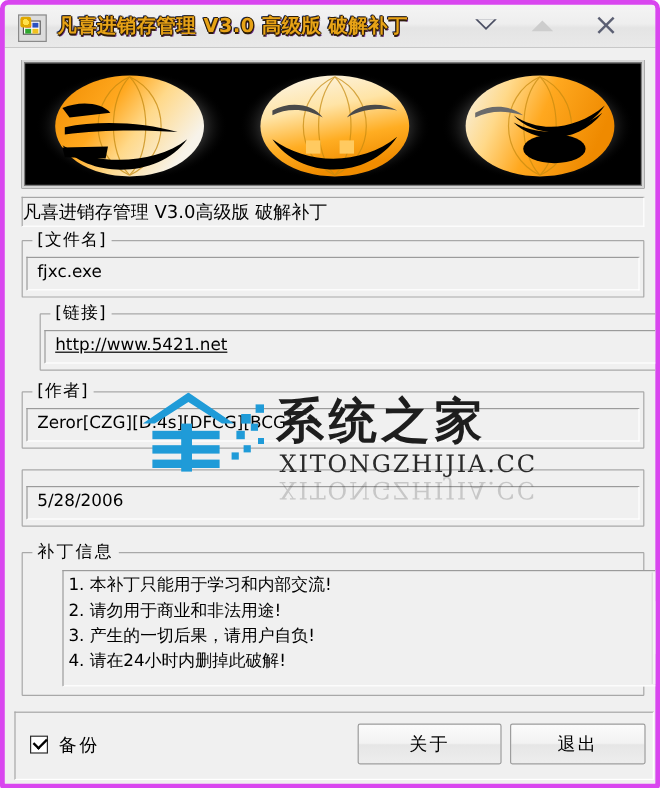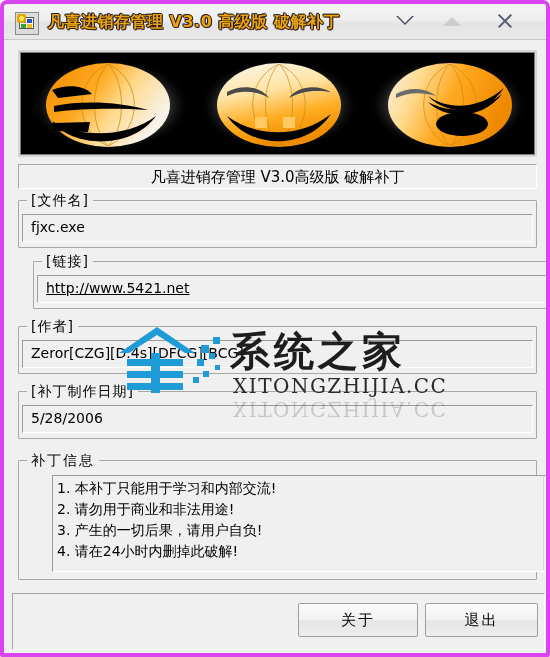--- a/index.html
+++ b/index.html
@@ -155,21 +155,20 @@
     background: #f0f0f0;
     border-left: 1px solid #a6a6a6;
     border-top: 1px solid #a6a6a6;
     border-right: 1px solid #ffffff;
     border-bottom: 1px solid #ffffff;
   }
   #subtitle {
     position: absolute;
     left: 0; top: 2px;
     width: 517px;
-    text-align: center;
     font-size: 15px;
     color: #000000;
     line-height: 20px;
     white-space: nowrap;
   }
 
   
   .group {
     position: absolute;
     box-sizing: border-box;
@@ -503,21 +502,20 @@
       <span class="glabel">[链接]</span>
       <div class="field link">http://www.5421.net</div>
     </div>
 
     <div class="group" id="g-author">
       <span class="glabel">[作者]</span>
       <div class="field">Zeror[CZG][D.4s][DFCG][BCG]</div>
     </div>
 
     <div class="group" id="g-date">
-      <span class="glabel">[补丁制作日期]</span>
       <div class="field">5/28/2006</div>
     </div>
 
     <div class="group" id="g-info">
       <span class="glabel">补丁信息</span>
       <div id="memo">
         <div id="memo-text">1. 本补丁只能用于学习和内部交流!
 2. 请勿用于商业和非法用途!
 3. 产生的一切后果，请用户自负!
 4. 请在24小时内删掉此破解!</div>
@@ -545,19 +543,24 @@
           <rect x="76" y="50" width="6" height="6"></rect>
           <rect x="98" y="38" width="5" height="5"></rect>
         </g>
       </svg>
       <div id="wm-cn">系统之家</div>
       <div id="wm-en">XITONGZHIJIA.CC</div>
       <div id="wm-en-mirror">XITONGZHIJIA.CC</div>
     </div>
 
     <div id="bottom">
+      <div id="chk-backup">
+        <span class="box"></span>
+        <span class="tick"></span>
+        <span class="clabel">备份</span>
+      </div>
 
       <div class="btn" id="btn-about">关于</div>
       <div class="btn" id="btn-exit">退出</div>
     </div>
 
   </div>
 </div>
 
 </body></html>

